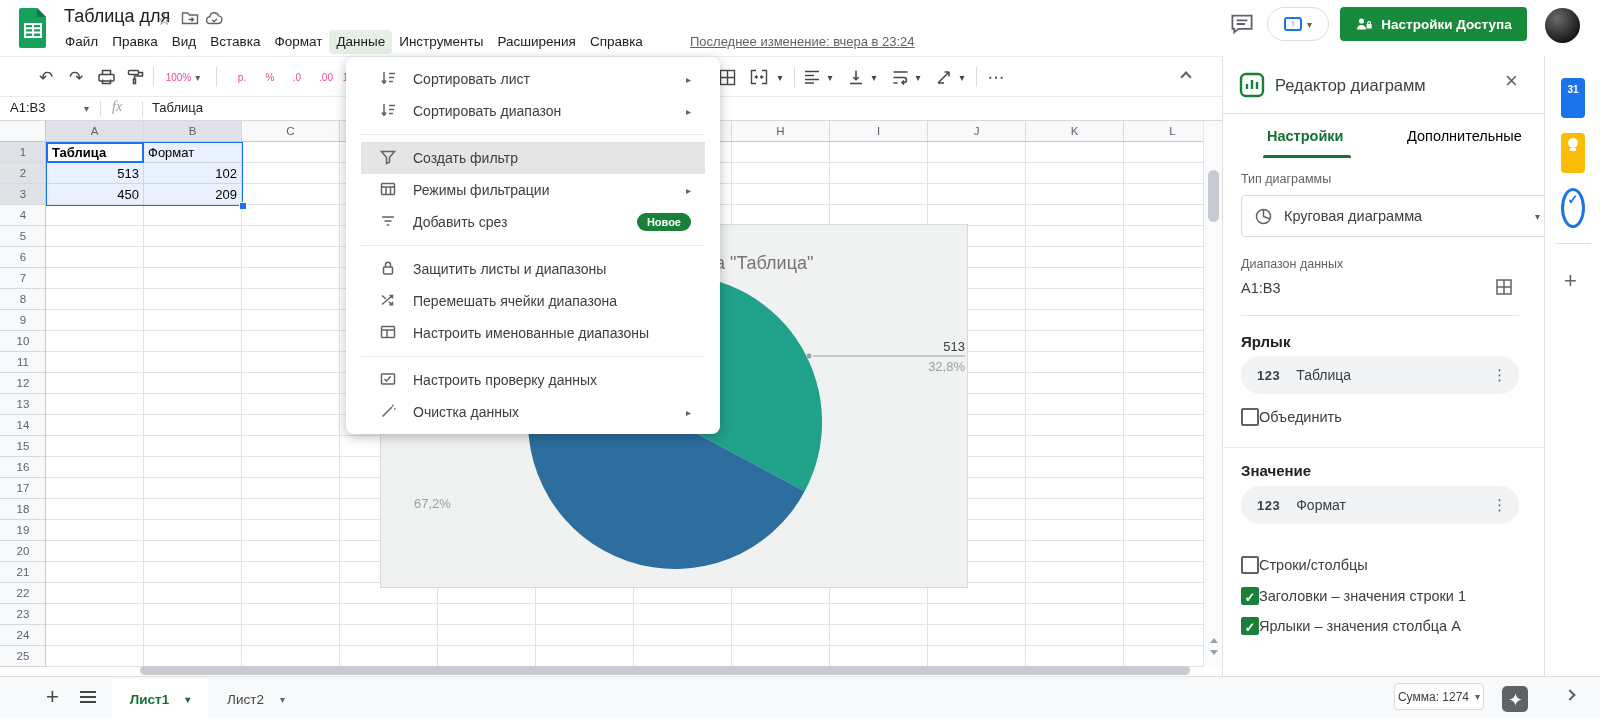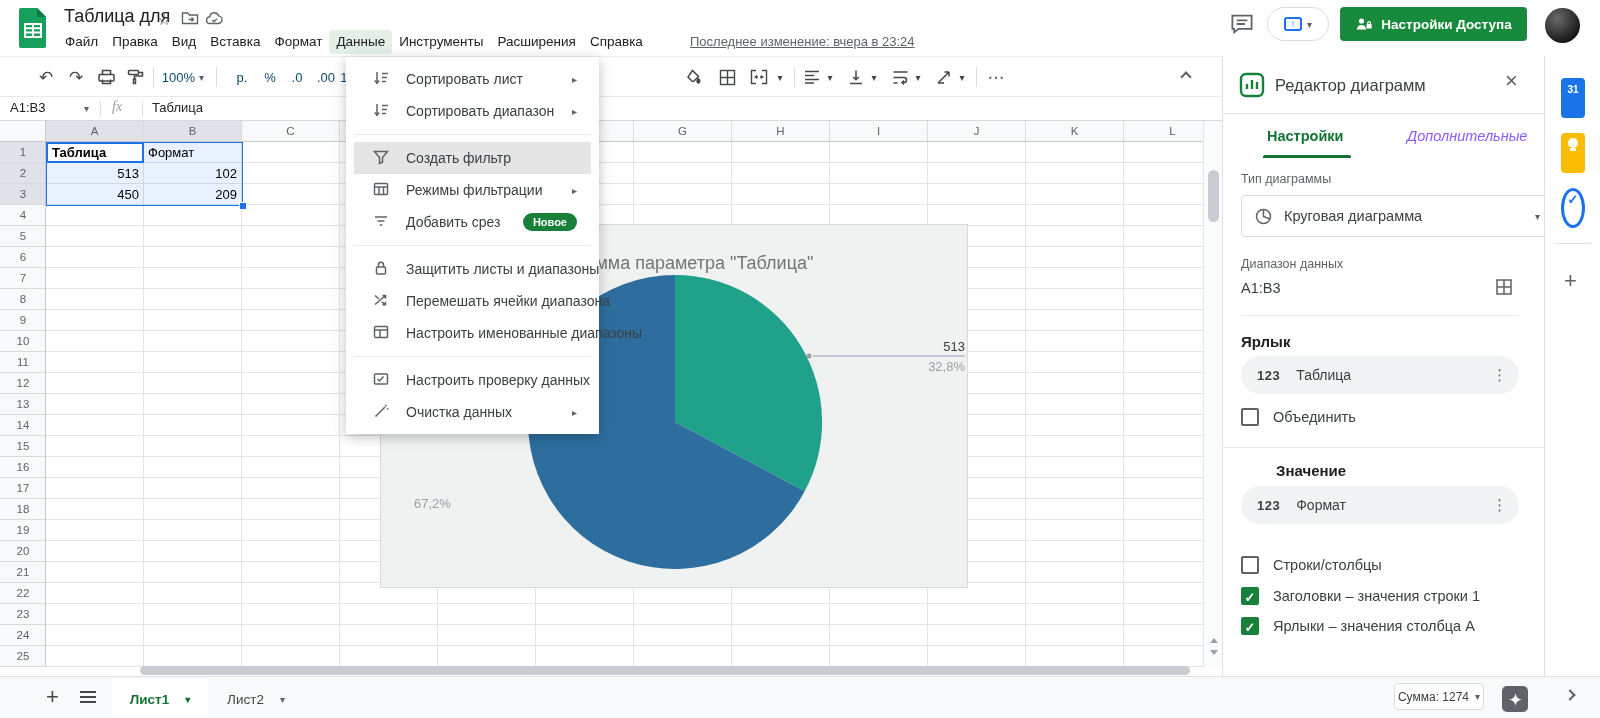--- a/index.html
+++ b/index.html
@@ -23,21 +23,21 @@
   #share-btn { position:absolute; left:1340px; top:7px; width:187px; height:34px; background:#188a3b; border-radius:4px; display:flex; align-items:center; justify-content:center; gap:8px; color:#fff; font-size:13.5px; font-weight:bold; }
   #avatar { position:absolute; left:1545px; top:8px; width:35px; height:35px; border-radius:50%; background:radial-gradient(circle at 35% 30%, #6a6a6a, #151515 75%); }
   .caret { color:#5f6368; font-size:10px; }
   .caret.green { color:#137333; }
 
   
   #toolbar { position:absolute; left:0; top:56px; width:1222px; height:41px; background:#fff; border-top:1px solid #ebedef; border-bottom:1px solid #e8eaed; z-index:5; }
   .ticon { position:absolute; top:0; height:40px; display:flex; align-items:center; justify-content:center; color:#444746; }
   .tsep { position:absolute; top:10px; width:1px; height:20px; background:#dadce0; }
   .tglyph { font-size:17px; }
-  .tlabel { font-size:13px; color:#0c4a6e; }
+  .tlabel { font-size:10px; color:#ec4899; }
   .chev { display:inline-block; width:8px; height:8px; border-right:2px solid #5f6368; border-bottom:2px solid #5f6368; }
   .chev.up { transform:rotate(-135deg); }
   .chev.right { transform:rotate(-45deg); }
 
   
   #formulabar { position:absolute; left:0; top:97px; width:1222px; height:24px; background:#fff; border-bottom:1px solid #d7d9dc; z-index:5; }
   #namebox { position:absolute; left:10px; top:3px; font-size:13px; color:#202124; }
   #namebox-caret { position:absolute; left:84px; top:6px; }
   .fsep { position:absolute; top:4px; width:1px; height:16px; background:#e0e0e0; }
   #fx { position:absolute; left:112px; top:2px; font-family:"Liberation Serif", serif; font-style:italic; font-size:14px; color:#9aa0a6; }
@@ -71,64 +71,64 @@
   #vthumb { position:absolute; left:4px; top:49px; width:11px; height:52px; background:#c8cbcf; border-radius:6px; }
   .varrow { position:absolute; left:6px; width:0; height:0; border-left:4px solid transparent; border-right:4px solid transparent; }
   #vup { bottom:24px; border-bottom:5px solid #9aa0a6; }
   #vdn { bottom:12px; border-top:5px solid #9aa0a6; }
   #hscroll { position:absolute; left:140px; top:666px; width:1050px; height:9px; background:#c8cbcf; border-radius:5px; z-index:4; }
 
   
   #chart { position:absolute; left:380px; top:224px; width:588px; height:364px; background:#f0f1f1; border:1px solid #d8d9da; z-index:5; }
 
   
-  #datamenu { position:absolute; left:346px; top:57px; width:253px; background:#fff; border-radius:0; box-shadow:0 3px 12px rgba(0,0,0,0.25); padding:6px 8px; z-index:40; }
+  #datamenu { position:absolute; left:346px; top:57px; width:374px; background:#fff; border-radius:8px; box-shadow:0 3px 12px rgba(0,0,0,0.25); padding:6px 15px; z-index:40; }
   .mi { position:relative; height:32px; display:flex; align-items:center; padding-left:18px; }
   .mi.hover { background:#e5e5e5; }
   .mi .mic { width:20px; height:20px; margin-right:14px; color:#5f6368; flex:0 0 20px; }
   .mi .mlabel { font-size:14px; color:#3c4043; white-space:nowrap; }
   .mi.disabled .mlabel { color:#bdc1c6; }
   .mi.disabled .mic { opacity:0.45; }
   .mi .msub { position:absolute; right:14px; color:#5f6368; font-size:10px; }
   .mi .mbadge { position:absolute; right:14px; background:#188038; color:#fff; font-size:11px; font-weight:bold; padding:3px 10px; border-radius:10px; }
   .msep { height:1px; background:#e8eaed; margin:7px 0; }
 
   
   #panel { position:absolute; left:1222px; top:56px; width:322px; height:620px; background:#fff; border-left:1px solid #e0e0e0; z-index:6; }
   #panel-header-icon { position:absolute; left:16px; top:16px; }
   #panel-title { position:absolute; left:52px; top:20px; font-size:16.5px; color:#3c4043; }
   #panel-close { position:absolute; left:282px; top:12px; font-size:22px; color:#5f6368; }
   #panel-hdiv { position:absolute; left:0; top:57px; width:322px; height:1px; background:#e0e0e0; }
   .ptab { position:absolute; top:72px; font-size:14.5px; }
   #ptab-settings { left:44px; color:#137333; font-weight:bold; }
-  #ptab-custom { left:184px; color:#8b5cf6;font-style:italic; }
+  #ptab-custom { left:184px; color:#000000; }
   #ptab-underline { position:absolute; left:40px; top:99px; width:88px; height:3px; background:#137333; border-radius:2px 2px 0 0; }
   .plabel { position:absolute; left:18px; font-size:12.5px; color:#5f6368; }
   #ptype-label { top:116px; }
   #ptype-select { position:absolute; left:18px; top:139px; width:314px; height:42px; border:1px solid #dadce0; border-radius:4px; display:flex; align-items:center; }
   #ptype-select .sel-text { font-size:14.5px; color:#3c4043; margin-left:12px; }
   #ptype-select .caret { position:absolute; right:14px; }
   #prange-label { top:201px; }
   #prange-value { position:absolute; left:18px; top:224px; font-size:14.5px; color:#3c4043; }
   #prange-grid-icon { position:absolute; left:272px; top:222px; color:#5f6368; }
   #prange-div { position:absolute; left:18px; top:259px; width:278px; height:1px; background:#e3e5e8; }
   .psection { position:absolute; left:18px; font-size:15px; color:#202124; font-weight:bold; }
   #psec-label { top:277px; }
   .chip { position:absolute; left:18px; width:278px; height:38px; background:#f1f3f4; border-radius:19px; display:flex; align-items:center; }
   #chip-label { top:300px; }
   .chip .c123 { font-size:13px; font-weight:bold; color:#3c4043; margin-left:16px; letter-spacing:0.5px; }
   .chip .ctext { font-size:14px; color:#3c4043; margin-left:16px; }
   .chip .cdots { position:absolute; right:12px; color:#5f6368; font-size:15px; }
-  .cbrow { position:absolute; left:18px; display:flex; align-items:center; gap:14px; }
+  .cbrow { position:absolute; left:18px; display:flex; align-items:center; gap:0; }
   .cbox { width:18px; height:18px; border:2px solid #5f6368; border-radius:2px; background:#fff; flex:0 0 18px; }
   .cbox.checked { background:#188038; border-color:#188038; color:#fff; font-size:13px; font-weight:bold; text-align:center; line-height:18px; }
   .cblabel { font-size:14.5px; color:#3c4043; white-space:nowrap; }
   #cb-combine { top:352px; }
   #panel-div2 { position:absolute; left:0; top:391px; width:322px; height:1px; background:#e8eaed; }
-  #psec-value { top:406px;margin-left:35px; }
+  #psec-value { top:406px; }
   #chip-value { top:430px; }
 
   
   #strip { position:absolute; left:1544px; top:56px; width:56px; height:620px; background:#fff; border-left:1px solid #e0e0e0; z-index:6; }
   .strip-ic { position:absolute; left:16px; width:24px; height:40px; border-radius:4px; }
   #ic-cal { top:22px; background:#1a73e8; color:#fff; font-size:10px; font-weight:bold; text-align:center; line-height:24px; }
   #ic-keep { top:77px; background:#fbbc04; }
   #ic-keep .bulb { position:absolute; left:7px; top:5px; width:10px; height:10px; border-radius:50%; background:#fff; }
   #ic-keep .bulb-base { position:absolute; left:9px; top:15px; width:6px; height:3px; background:#fff; }
   #ic-tasks { top:132px; border:3px solid #1a73e8; border-radius:50%; color:#1a73e8; font-weight:bold; font-size:13px; text-align:center; line-height:18px; }

